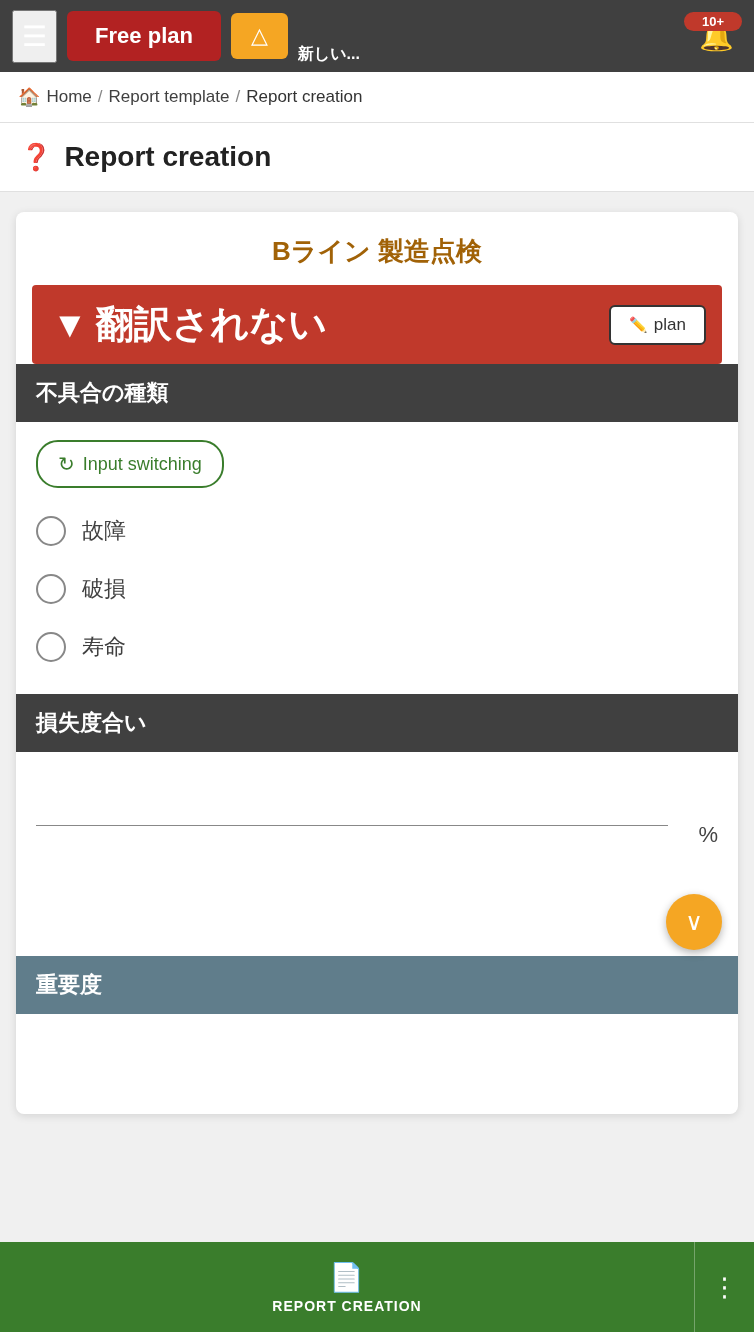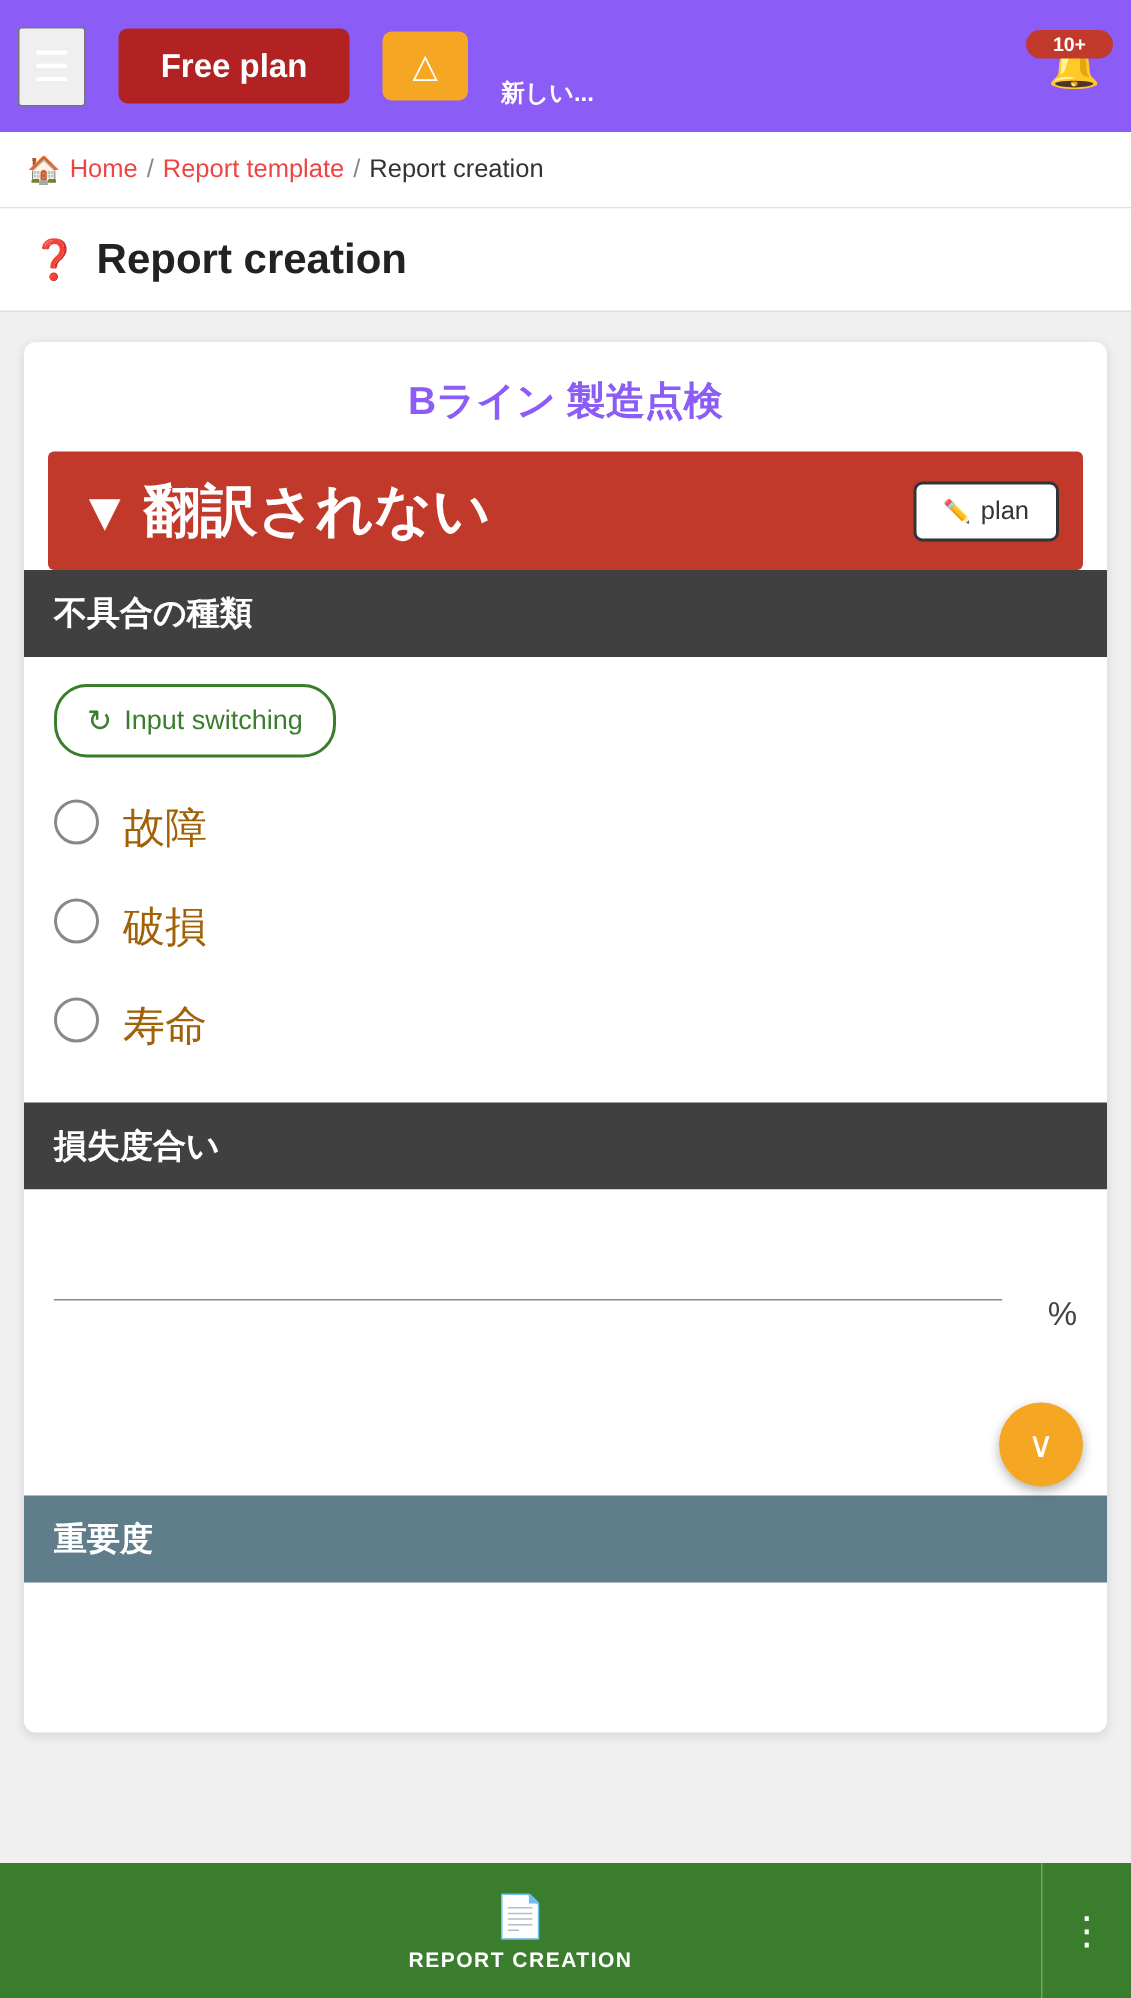--- a/index.html
+++ b/index.html
@@ -6,26 +6,26 @@
     body {
       font-family: -apple-system, BlinkMacSystemFont, 'Segoe UI', sans-serif;
       background: #f0f0f0;
       width: 754px;
       min-height: 1332px;
       overflow-x: hidden;
     }
 
     
     .top-bar {
-      background: #8b5cf6;
-      height: 88px;
+      background: #404040;
+      height: 72px;
       display: flex;
       align-items: center;
       padding: 0 12px;
-      gap: 22px;
+      gap: 10px;
     }
     .hamburger-btn {
       color: white;
       font-size: 28px;
       cursor: pointer;
       padding: 8px;
     }
     .free-plan-btn {
       background: #b22222;
       color: white;
@@ -90,21 +90,21 @@
       border-bottom: 1px solid #e0e0e0;
     }
     .breadcrumb-home-icon {
       color: #666;
       font-size: 18px;
     }
     .breadcrumb-separator {
       color: #888;
     }
     .breadcrumb-link {
-      color: #ef4444;
+      color: #404040;
       cursor: pointer;
     }
     .breadcrumb-current {
       color: #333;
     }
 
     
     .page-title-area {
       background: white;
       padding: 18px 20px;
@@ -130,21 +130,21 @@
       border-radius: 8px;
       box-shadow: 0 2px 8px rgba(0,0,0,0.12);
       overflow: hidden;
     }
 
     .card-heading {
       text-align: center;
       padding: 22px 16px 16px;
       font-size: 26px;
       font-weight: bold;
-      color: #8b5cf6;
+      color: #a16207;
     }
 
     
     .red-banner {
       background: #c0392b;
       color: white;
       font-size: 38px;
       font-weight: bold;
       padding: 14px 20px;
       display: flex;
@@ -208,25 +208,25 @@
       margin-bottom: 14px;
     }
     .switch-icon {
       font-size: 20px;
       color: #3a7d2c;
     }
 
     
     .radio-option {
       display: flex;
-      align-items: flex-start;
+      align-items: center;
       gap: 16px;
       padding: 14px 0;
-      font-size: 28px;
-      color: #a16207;
+      font-size: 22px;
+      color: #404040;
       cursor: pointer;
     }
     .radio-circle {
       width: 30px;
       height: 30px;
       border-radius: 50%;
       border: 2px solid #888;
       background: white;
       flex-shrink: 0;
     }

